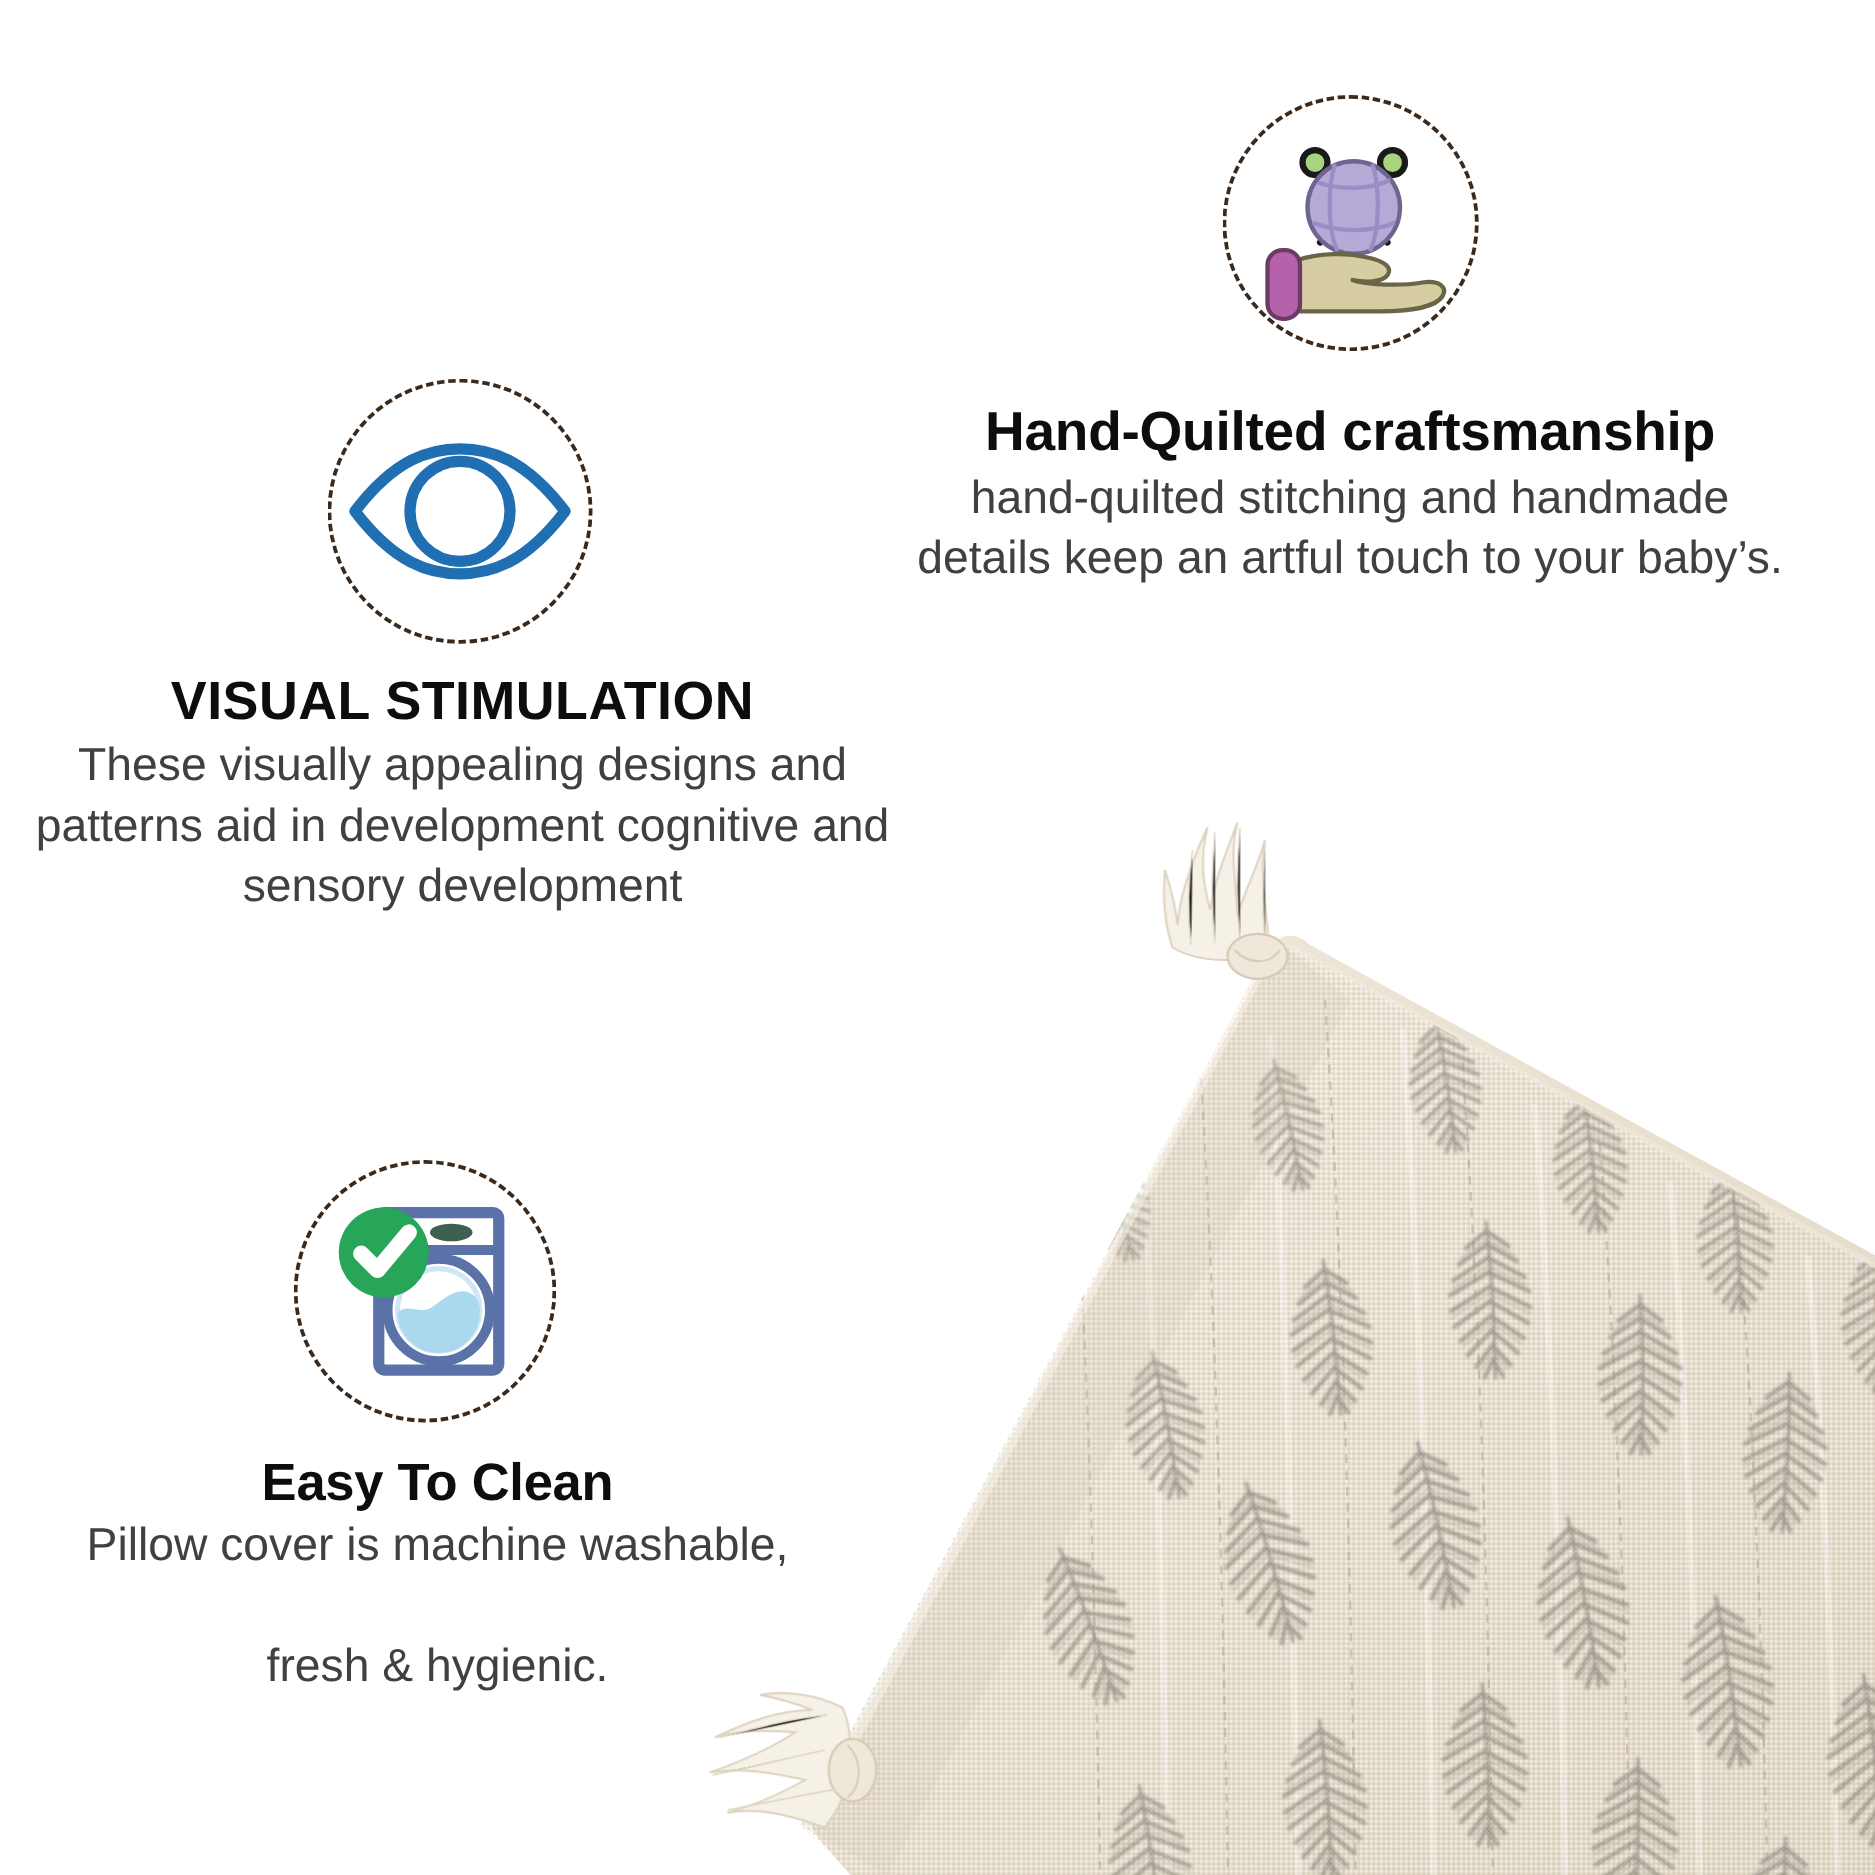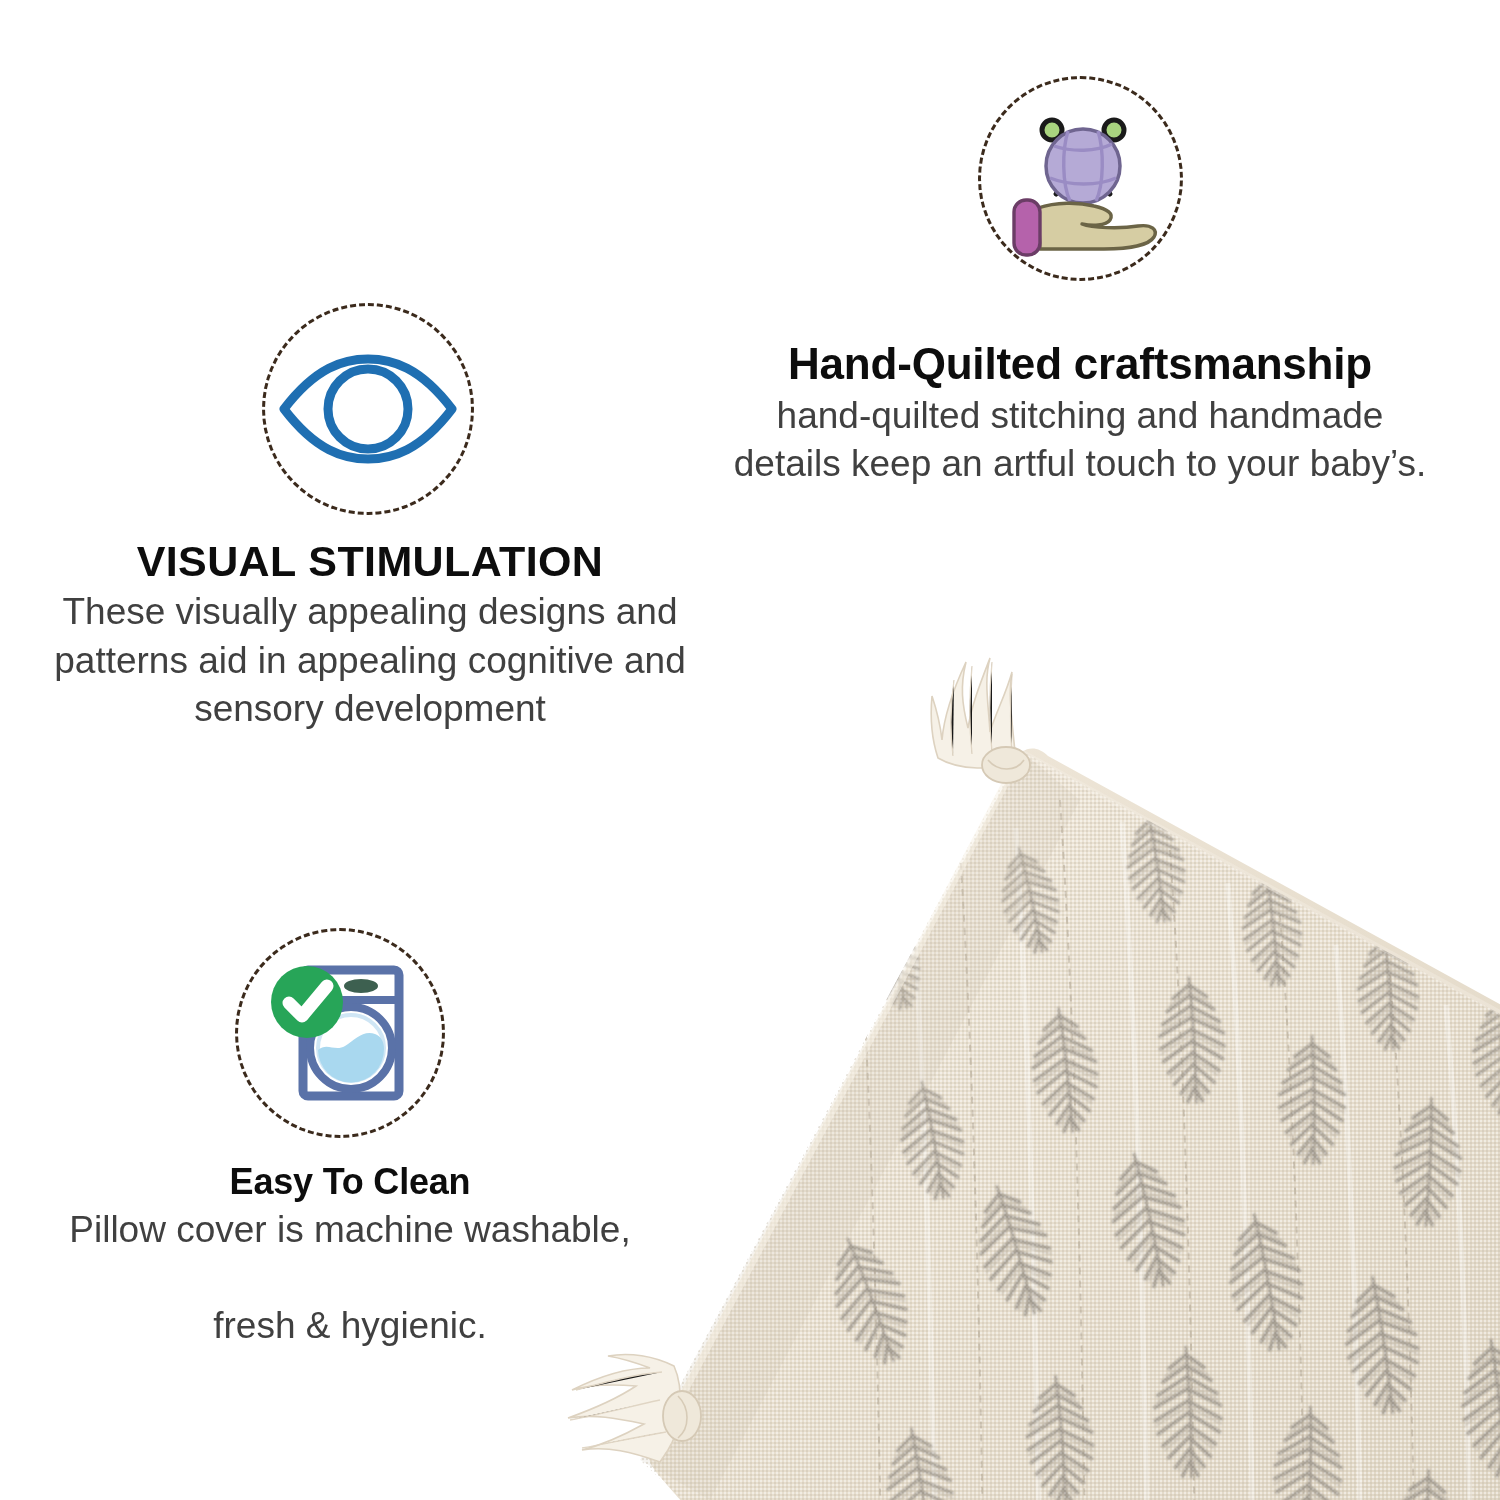--- a/index.html
+++ b/index.html
@@ -33,23 +33,23 @@
     line-height:1.08;
   }
   .feature p{
     margin:0;
     font-weight:400;
     color:#404040;
     line-height:1.30;
   }
   .f-visual h2{font-size:43px;letter-spacing:0.4px;text-align:center;}
   .f-visual p{font-size:37px;}
-  .f-hand h2{font-size:44px;letter-spacing:-0.2px;margin-top:18px;}
+  .f-hand h2{font-size:44px;letter-spacing:-0.2px;}
   .f-hand p{font-size:37px;}
-  .f-clean h2{font-size:36px;letter-spacing:-0.2px;}
+  .f-clean h2{font-size:42px;letter-spacing:-0.2px;}
   .f-clean p{font-size:37px;}
 
   
   .pillow-wrap{
     position:absolute;
     left:560px; top:600px;
     width:1060px; height:1000px;
     pointer-events:none;
   }
   .pillow-wrap svg{display:block;}
@@ -373,21 +373,21 @@
     <p>
       <span>hand-quilted stitching and handmade</span><br>
       <span>details keep an artful touch to your baby’s.</span>
     </p>
   </div>
 
   <div class="feature f-visual" style="left:10px;top:538px;width:720px;">
     <h2>VISUAL STIMULATION</h2>
     <p>
       <span>These visually appealing designs and</span><br>
-      <span>patterns aid in appealing cognitive and</span><br>
+      <span>patterns aid in development cognitive and</span><br>
       <span>sensory development</span>
     </p>
   </div>
 
   <div class="feature f-clean" style="left:0px;top:1163px;width:700px;">
     <h2>Easy To Clean</h2>
     <p>
       <span>Pillow cover is machine washable,</span><br>
       <br>
       <span>fresh &amp; hygienic.</span>

